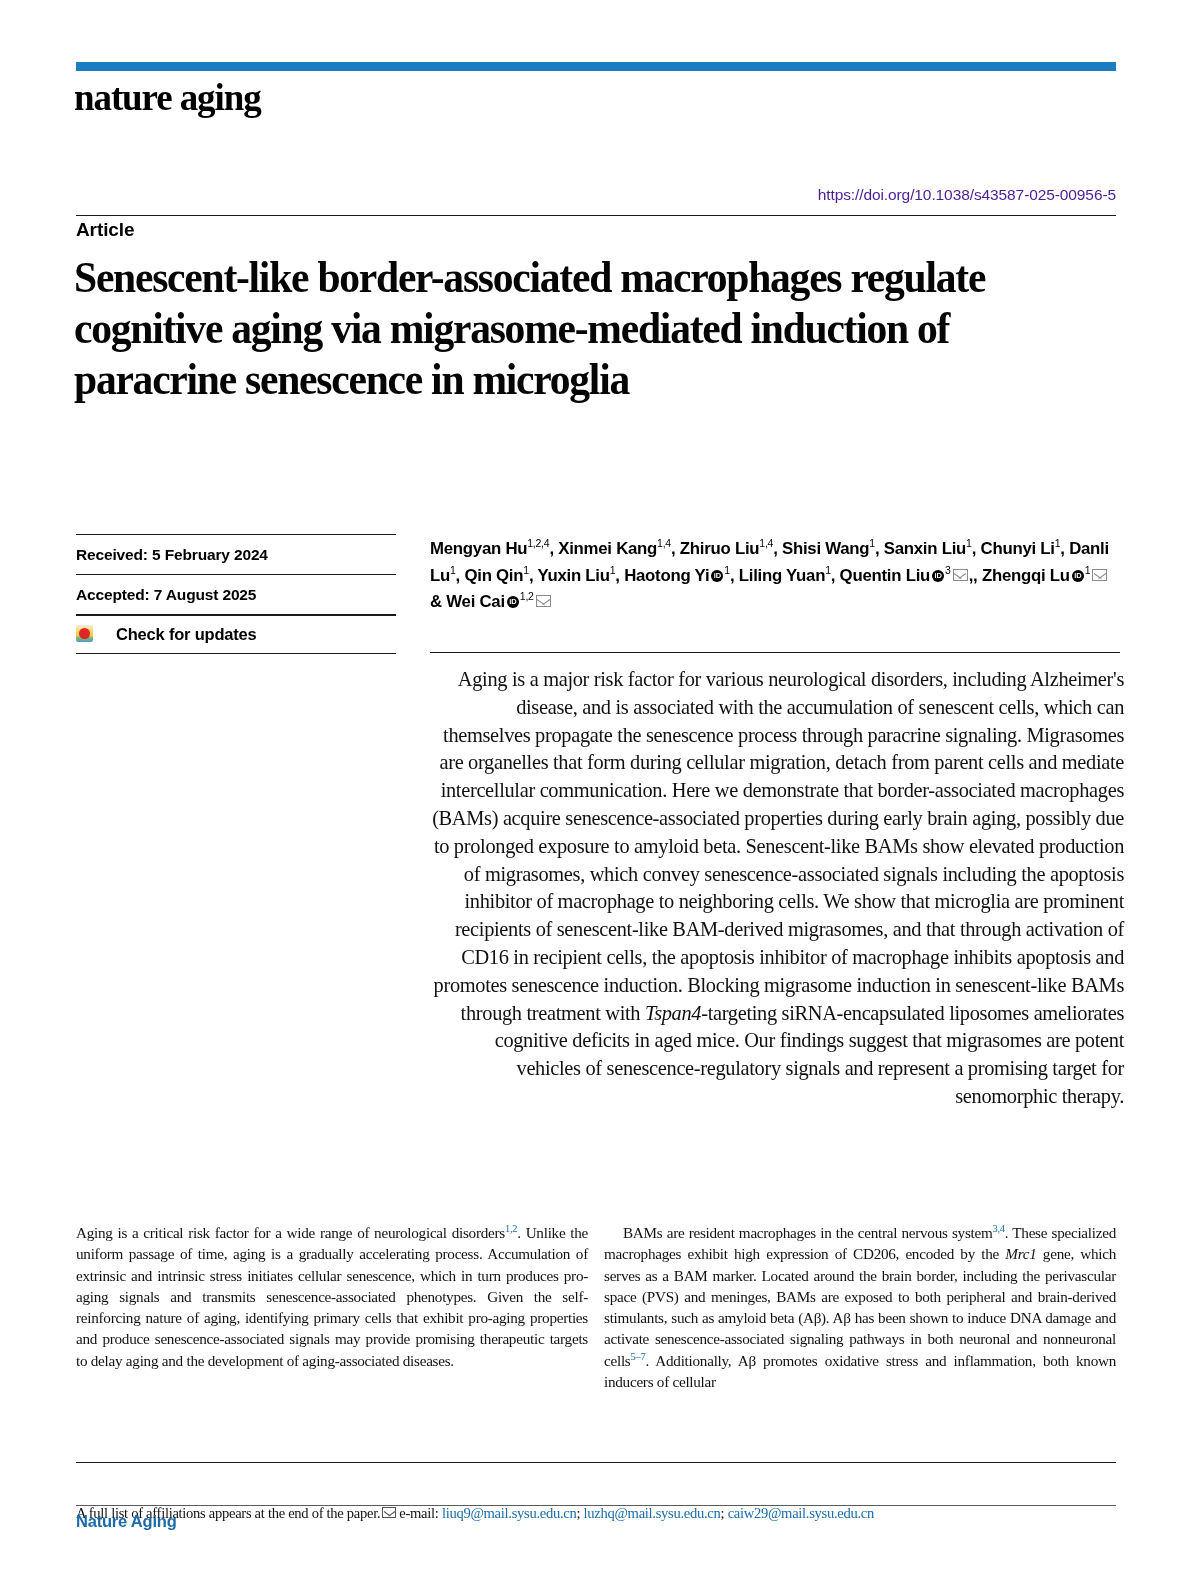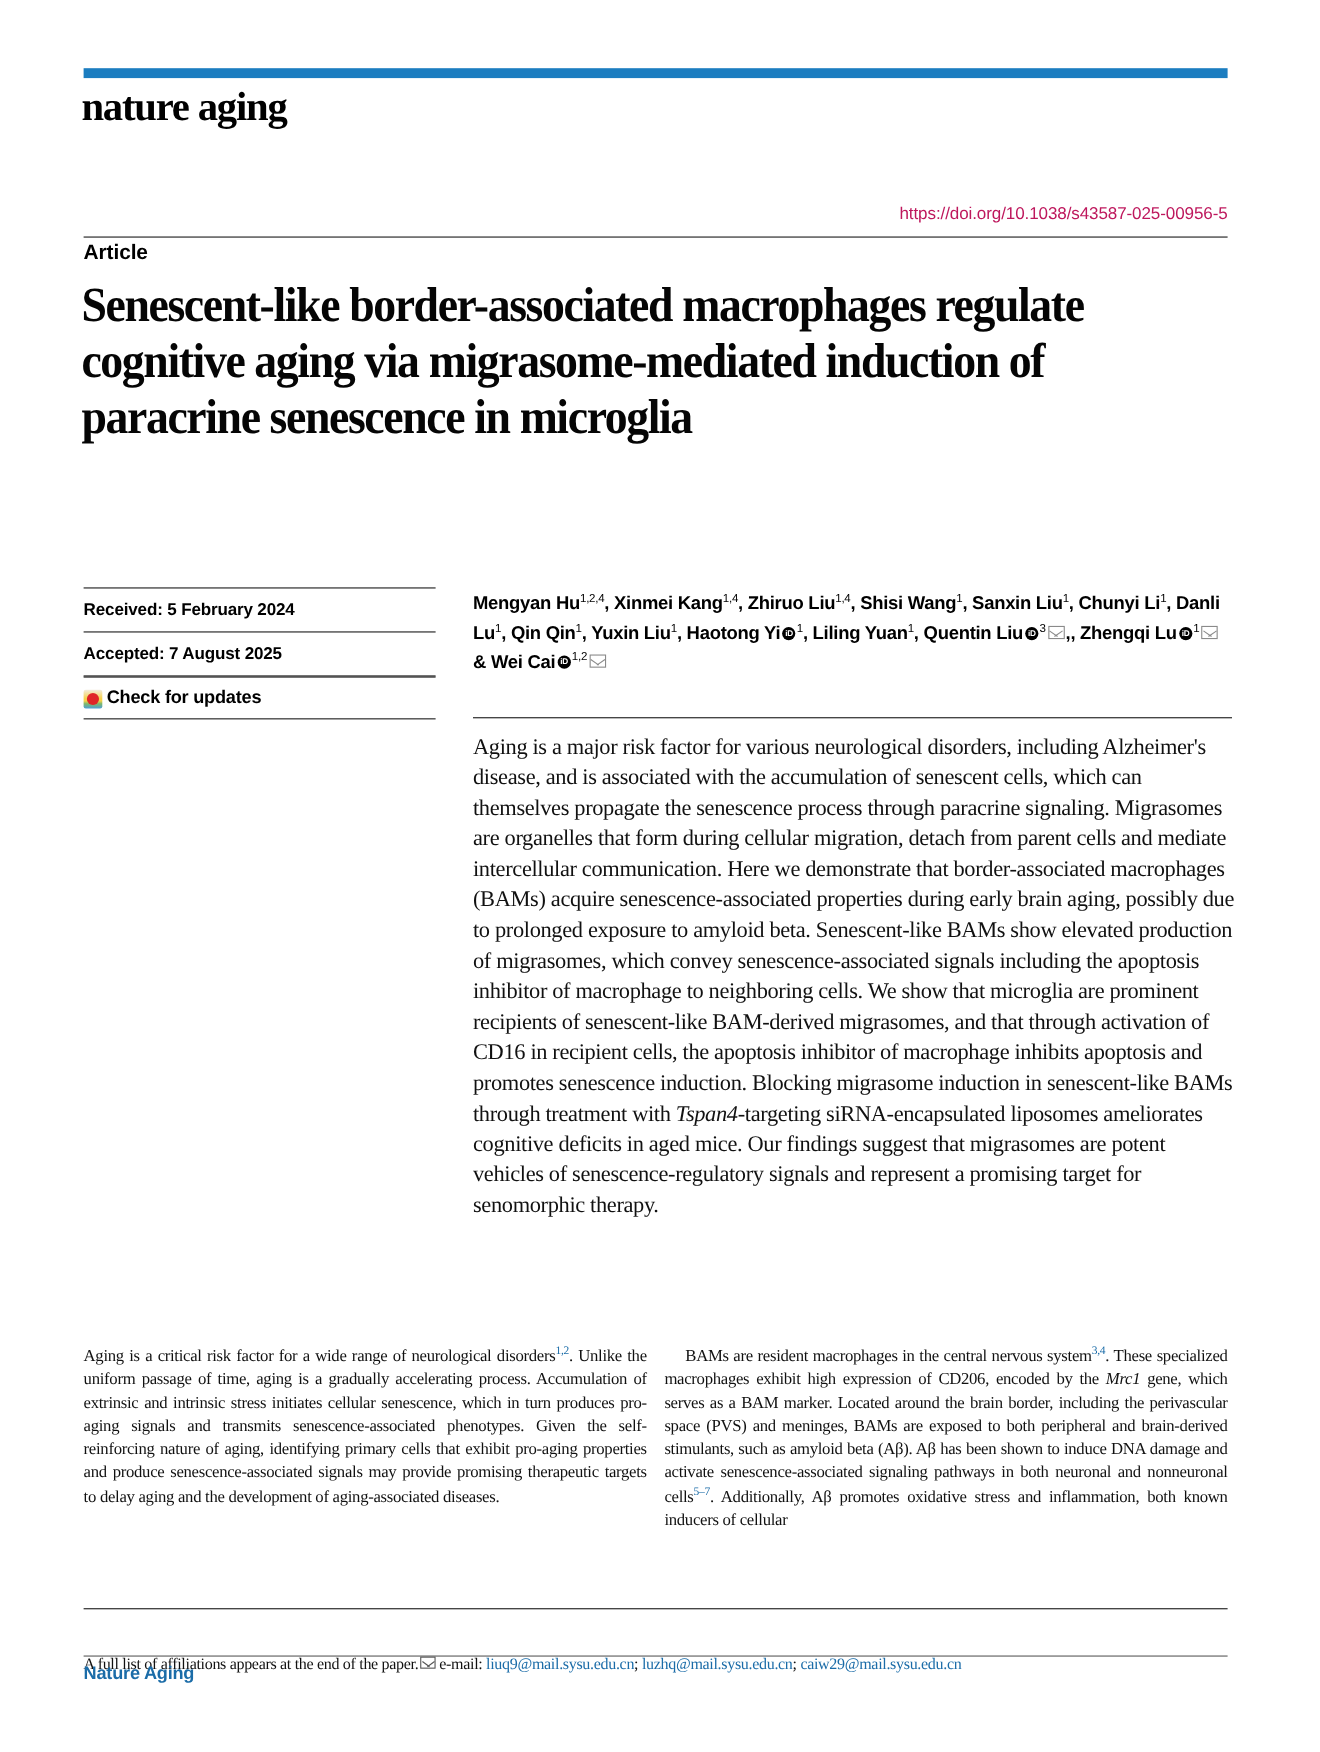--- a/index.html
+++ b/index.html
@@ -59,21 +59,21 @@
     font-size: 19px;
     font-weight: 700;
     letter-spacing: -0.1px;
     margin-top: 36px;
   }
   .doi-link {
     position: absolute;
     right: 0;
     top: 3px;
     font-size: 15.5px;
-    color: #be185d;
+    color: #4c1d95;
     letter-spacing: -0.1px;
     text-decoration: none;
   }
   .rule-under-article {
     position: absolute;
     left: 76px;
     top: 215px;
     width: 1040px;
     height: 1px;
     background: #1a1a1a;
@@ -115,22 +115,22 @@
     line-height: 21px;
   }
   .meta-item.serif {
     font-family: "Liberation Serif", serif;
     font-weight: 400;
     font-size: 16.5px;
     letter-spacing: 0;
   }
   .check-row {
     display: flex;
-    align-items: flex-end;
-    gap: 4px;
+    align-items: flex-start;
+    gap: 23px;
     padding: 9px 0 9px 0;
   }
   .crossmark-icon {
     width: 17px;
     height: 17px;
     border-radius: 2px;
     position: relative;
     overflow: hidden;
     background: linear-gradient(180deg, #f2ede0 0%, #f6d14b 48%, #f6d14b 60%, #7fb96b 75%, #4f9fd4 100%);
     flex: none;
@@ -221,21 +221,21 @@
   .abstract {
     position: absolute;
     left: 430px;
     top: 666px;
     width: 694px;
     font-family: "Liberation Serif", serif;
     font-size: 20.4px;
     line-height: 27.8px;
     letter-spacing: -0.33px;
     color: #111;
-    text-align: left;
+    text-align: right;
   }
   .abstract em { font-style: italic; }
 
   
   .body-col {
     position: absolute;
     top: 1222px;
     width: 512px;
     font-family: "Liberation Serif", serif;
     font-size: 15.2px;

